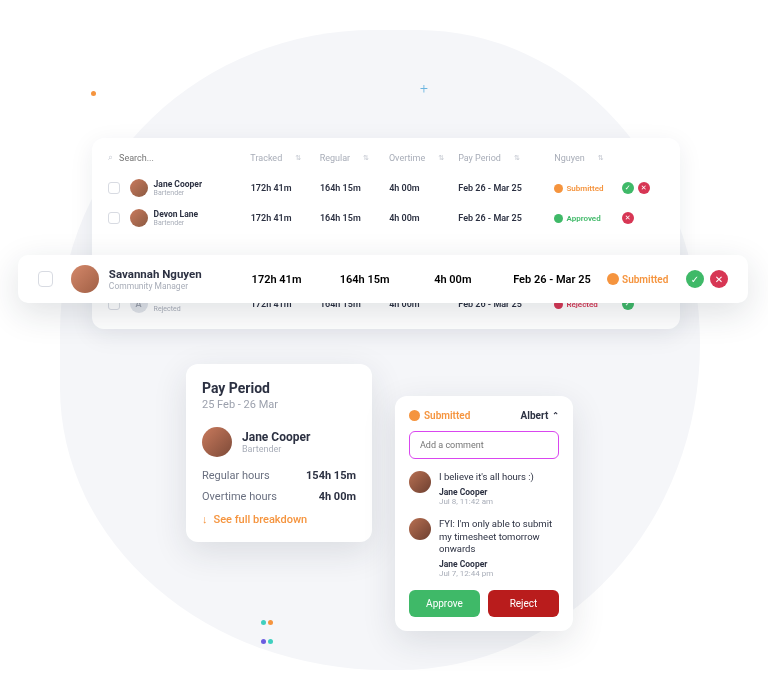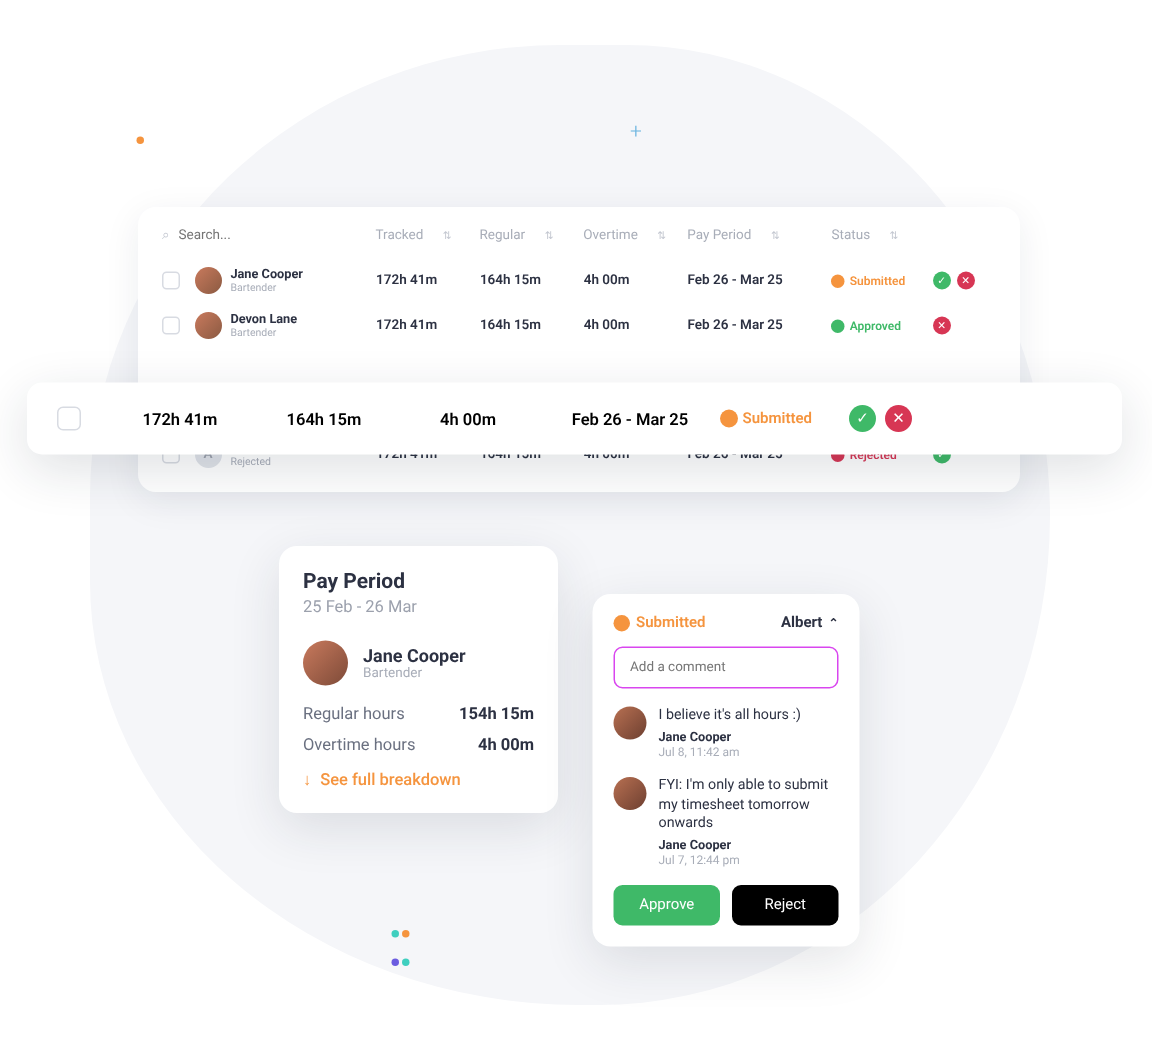--- a/index.html
+++ b/index.html
@@ -75,21 +75,21 @@
 .comment-input{width:100%;border:1px solid #d946ef;border-radius:6px;padding:8px 10px;font-size:9px;color:#a8adb8;margin-bottom:12px}
 .note{display:flex;gap:8px;margin-bottom:12px}
 .note .avatar{width:22px;height:22px;background:linear-gradient(135deg,#b87052,#6d3f30);flex-shrink:0}
 .note-body{flex:1}
 .note-text{font-size:9.5px;color:#2c3142;line-height:1.35}
 .note-author{font-size:8.5px;font-weight:700;color:#2c3142;margin-top:3px}
 .note-time{font-size:8px;color:#a8adb8}
 .btns{display:flex;gap:8px;margin-top:4px}
 .btn{flex:1;border:none;border-radius:6px;padding:8px 0;font-size:10px;font-weight:400;color:#fff;cursor:pointer}
 .btn.approve{background:#3fb968}
-.btn.reject{background:#000000}
+.btn.reject{background:#b91c1c}
 </style>
 </head>
 <body>
 
 <div class="blob"></div>
 <div class="deco plus">+</div>
 <div class="deco dots1"><span class="dot" style="background:#f5943e"></span></div>
 <div class="deco dots2">
   <span class="dot" style="background:#3fcfbf"></span><span class="dot" style="background:#f5943e"></span><br>
   <span class="dot" style="background:#6b5ce0"></span><span class="dot" style="background:#3fcfbf"></span>
@@ -111,21 +111,21 @@
       </div>
     <div class="th col-overtime">
         <span>Overtime</span>
         <span class="sort">⇅</span>
       </div>
     <div class="th col-period">
         <span>Pay Period</span>
         <span class="sort">⇅</span>
       </div>
     <div class="th col-status">
-        <span>Status</span>
+        <span>Nguyen</span>
         <span class="sort">⇅</span>
       </div>
     <div class="col-actions"></div>
   </div>
   <div id="rows">
       <div class="trow">
     <div class="chk"></div>
     <div class="user">
           <div class="avatar"></div>
           <div>
@@ -184,20 +184,27 @@
         </div>
     <div class="col-actions actions">
           <div class="abtn ok">✓</div>
         </div>
   </div>
     </div>
 </div>
 
 <div class="featured">
   <div class="chk"></div>
+  <div class="user">
+    <div class="avatar"></div>
+    <div>
+      <div class="uname">Savannah Nguyen</div>
+      <div class="urole">Community Manager</div>
+    </div>
+  </div>
   <div class="col-tracked cell">172h 41m</div>
   <div class="col-regular cell">164h 15m</div>
   <div class="col-overtime cell">4h 00m</div>
   <div class="col-period cell">Feb 26 - Mar 25</div>
   <div class="col-status">
       <div class="status sub">
         <span class="status-icon"></span>
         <span>Submitted</span>
       </div>
     </div>

